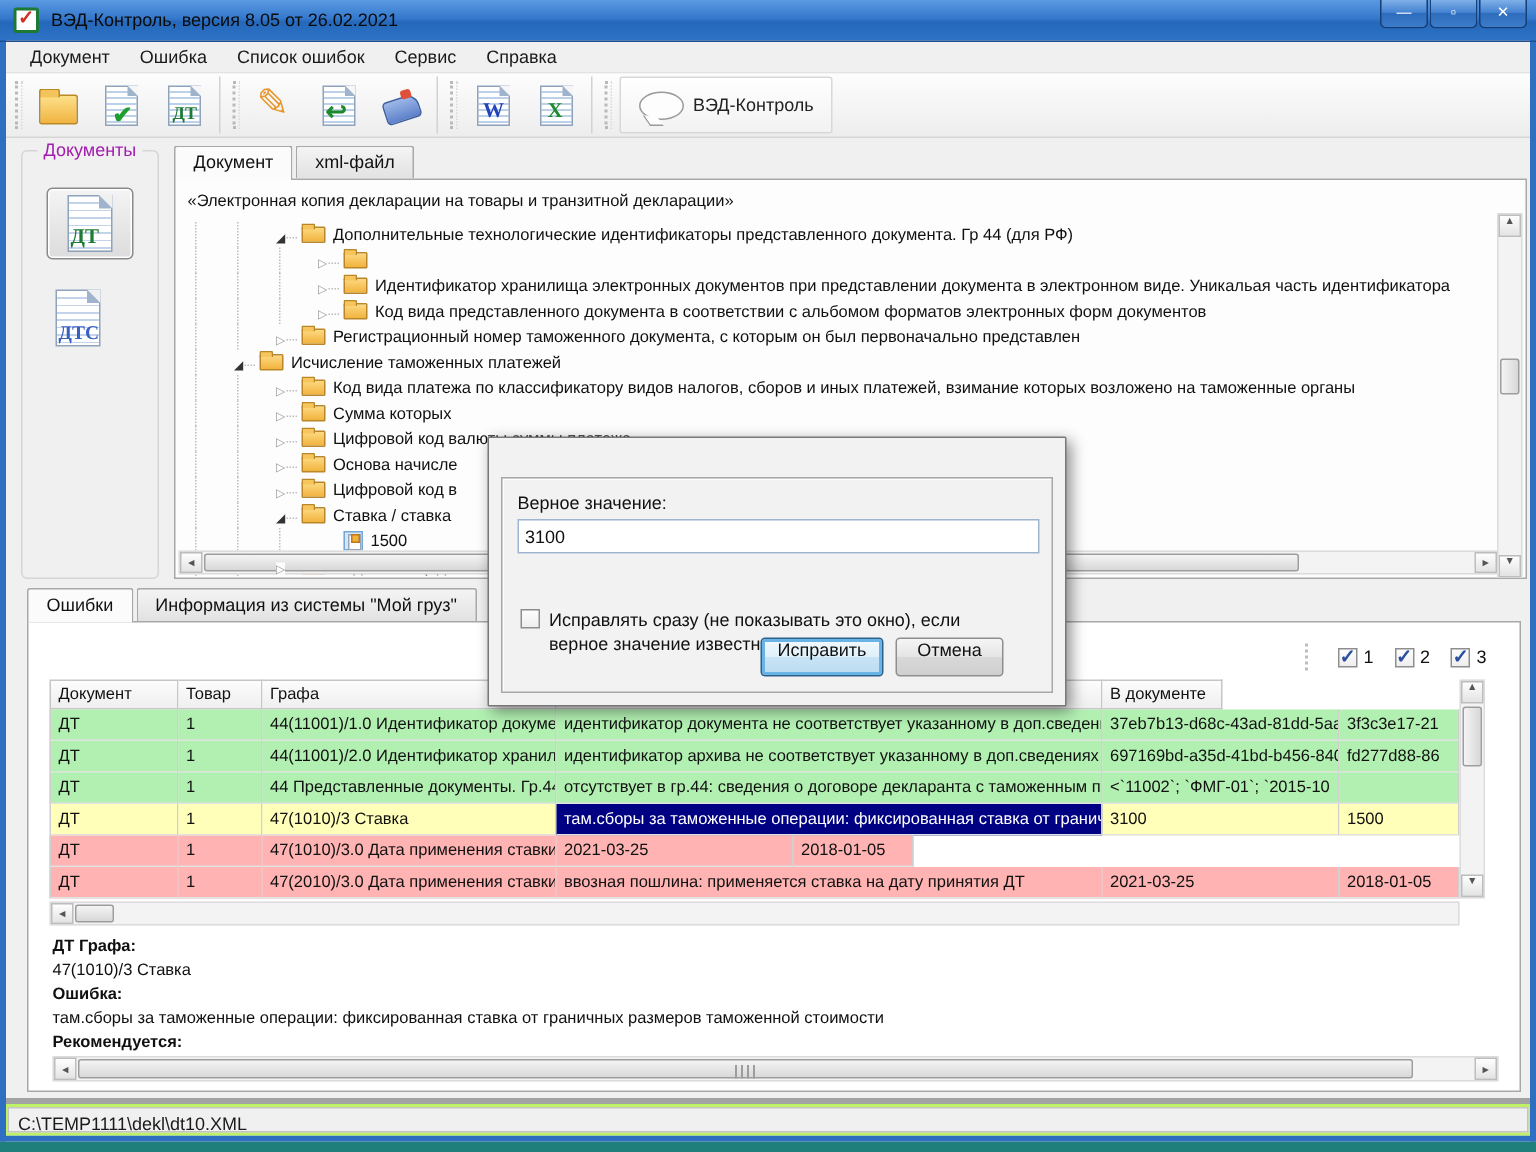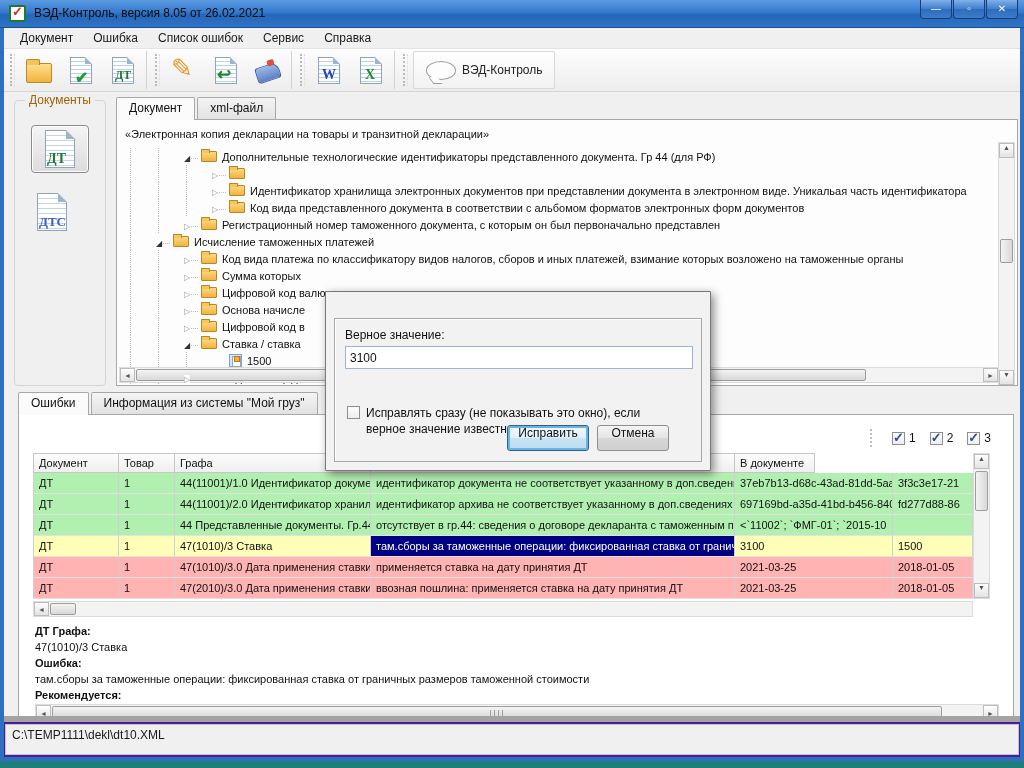--- a/index.html
+++ b/index.html
@@ -52,21 +52,21 @@
                 border-radius:3px 8px 3px 3px; transform:rotate(-18deg); position:relative; margin-top:6px;}
   .ico-eraser::before { content:""; position:absolute; right:2px; top:-5px; width:7px; height:6px; background:#e05038; border-radius:2px;}
   .ico-bubble { width:30px; height:19px; border:1px solid #9a9a9a; border-radius:50%; background:#fdfdfd; position:relative;}
   .ico-bubble::after { content:""; position:absolute; left:4px; bottom:-5px; width:8px; height:6px; background:#fdfdfd;
                        border-left:1px solid #9a9a9a; border-bottom:1px solid #9a9a9a; transform:skewX(35deg);}
   .tlabel { font-size:12px; color:#222; }
 
   
   .groupbox { position:absolute; left:10px; top:100px; width:92px; height:286px;
               border:1px solid #d5d5d5; border-radius:4px; }
-  .groupbox-label { position:absolute; left:10px; top:-8px; background:#f0f0f0; padding:0 4px; font-size:12px; color:#a16207;}
+  .groupbox-label { position:absolute; left:10px; top:-8px; background:#f0f0f0; padding:0 4px; font-size:12px; color:#a21caf;}
   .dt-button { position:absolute; left:16px; top:24px; width:58px; height:48px;
                background:linear-gradient(#f4f4f4,#dcdcdc); border:1px solid #8a8a8a; border-radius:4px;
                box-shadow:inset 0 0 0 1px #ffffff; display:flex; align-items:center; justify-content:center; }
   .bigdoc { width:30px; height:38px; background:repeating-linear-gradient(#ffffff 0 4px, #c3d4ea 4px 5px);
             border:1px solid #8fa3bd; position:relative; }
   .bigdoc::after { content:""; position:absolute; right:-1px; top:-1px; border-style:solid; border-width:0 9px 9px 0;
                    border-color:#f0f0f0 #f0f0f0 #9fb3cd #f0f0f0; }
   .bigdoc .ov { left:1px; bottom:0px; font-size:14px; font-family:"Liberation Serif", serif; }
   .dts-icon { position:absolute; left:22px; top:92px; }
 
@@ -132,22 +132,22 @@
 
   
   .details { position:absolute; left:16px; top:208px; width:950px; font-size:11px; line-height:16px; color:#101010;}
   .details b { font-size:11px; }
 
   .bottom-hsb { left:16px; bottom:6px; width:964px; height:17px; position:absolute;}
   .grip3 { position:absolute; left:50%; top:3px; width:14px; height:9px; margin-left:-7px;
            background:repeating-linear-gradient(90deg,#9d9d9d 0 1px, transparent 1px 4px); }
 
   
-  .statusbar { position:absolute; left:0; bottom:0; width:1016px; height:41px; background:#4c1d95;
-               border-top:6px solid #a3a3a3; }
+  .statusbar { position:absolute; left:0; bottom:0; width:1016px; height:25px; background:#bef264;
+               border-top:4px solid #a3a3a3; }
   .status-cell { position:absolute; left:1px; right:1px; top:2px; bottom:2px; border:1px solid #c3c3c3;
                  background:#f0f0f0; padding:3px 0 0 6px; font-size:12px; color:#1a1a1a; }
 
   
   .dialog { position:absolute; left:321px; top:291px; width:386px; height:180px; background:#f2f2f2;
             border:1px solid #787878; box-shadow:3px 3px 10px rgba(0,0,0,.45); z-index:50; border-radius:1px;}
   .dlg-title { height:26px; padding:6px 0 0 10px; font-size:12px; color:#1a1a1a; }
   .dlg-body { position:absolute; left:8px; top:26px; right:8px; bottom:8px; background:#f2f2f2;
               border:1px solid #a8a8a8; box-shadow:inset 1px 1px 0 #ffffff; }
   .dlg-label { position:absolute; left:10px; top:9px; font-size:12px; }
@@ -427,21 +427,20 @@
             <span class="td" style="width: 56px;">1</span>
             <span class="td" style="width: 196px;">47(1010)/3 Ставка</span>
             <span class="td sel" style="width: 364px;">там.сборы за таможенные операции: фиксированная ставка от граничных</span>
             <span class="td" style="width: 158px;">3100</span>
             <span class="td" style="width: 80px;">1500</span>
           </div>
           <div class="trow row-red">
             <span class="td" style="width: 86px;">ДТ</span>
             <span class="td" style="width: 56px;">1</span>
             <span class="td" style="width: 196px;">47(1010)/3.0 Дата применения ставки там</span>
-            <span class="td" style="width: 364px;">применяется ставка на дату принятия ДТ</span>
             <span class="td" style="width: 158px;">2021-03-25</span>
             <span class="td" style="width: 80px;">2018-01-05</span>
           </div>
           <div class="trow row-red">
             <span class="td" style="width: 86px;">ДТ</span>
             <span class="td" style="width: 56px;">1</span>
             <span class="td" style="width: 196px;">47(2010)/3.0 Дата применения ставки там</span>
             <span class="td" style="width: 364px;">ввозная пошлина: применяется ставка на дату принятия ДТ</span>
             <span class="td" style="width: 158px;">2021-03-25</span>
             <span class="td" style="width: 80px;">2018-01-05</span>

